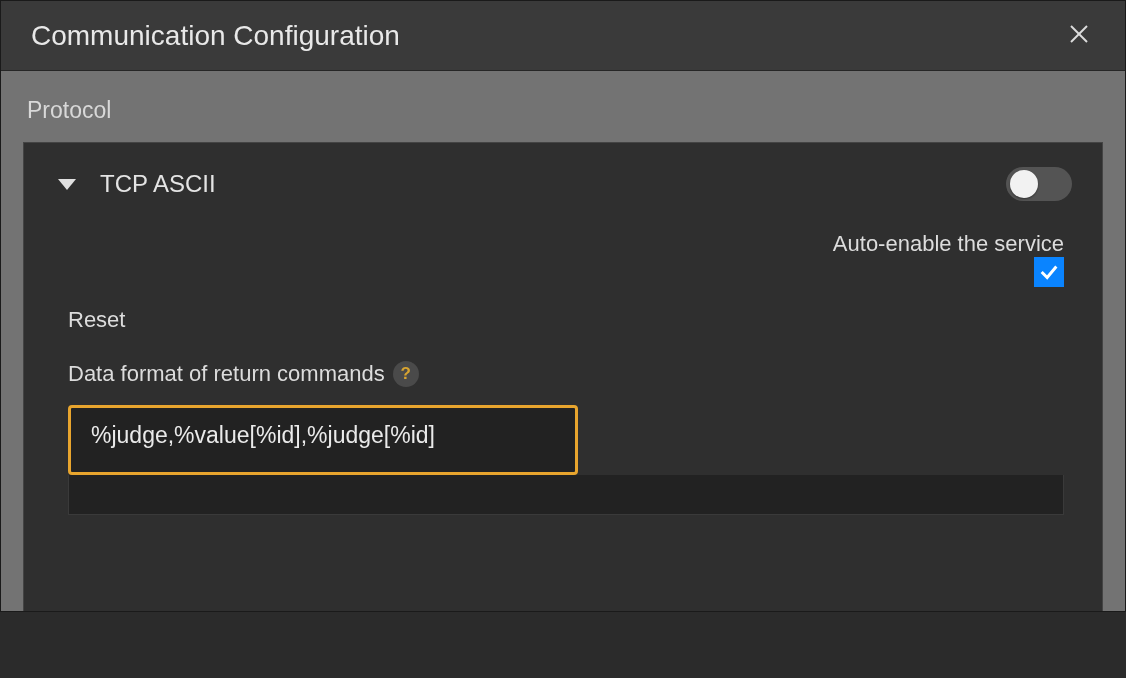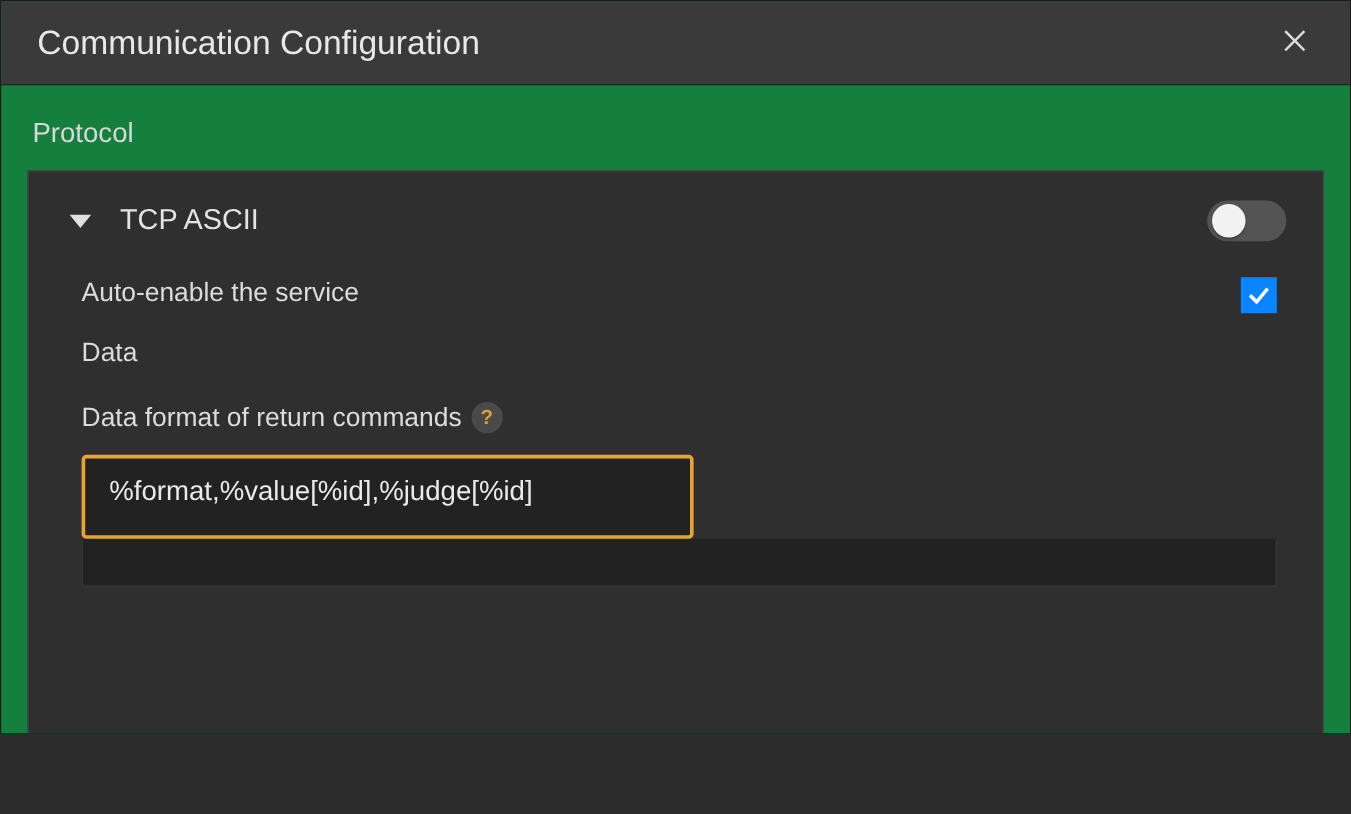--- a/index.html
+++ b/index.html
@@ -9,21 +9,21 @@
     width: 1126px;
     height: 678px;
     background: #2b2b2b;
     font-family: "Segoe UI", Arial, sans-serif;
     color: #e4e4e4;
     overflow: hidden;
   }
   .dialog {
     width: 1126px;
     height: 612px;
-    background: #15803d;
+    background: #737373;
     border: 1px solid #1a1a1a;
     display: flex;
     flex-direction: column;
   }
   .titlebar {
     background: #3a3a3a;
     height: 70px;
     display: flex;
     align-items: center;
     justify-content: space-between;
@@ -97,23 +97,24 @@
     border-radius: 50%;
     background: #f2f2f2;
     box-shadow: 0 1px 2px rgba(0,0,0,0.4);
   }
   .form-area {
     padding-left: 14px;
     padding-right: 8px;
   }
   .row {
     display: flex;
-    align-items: flex-start;
+    align-items: flex-end;
     justify-content: space-between;
     margin-bottom: 20px;
+    flex-direction: column;
   }
   .field-label {
     font-size: 22px;
     color: #dcdcdc;
   }
   .checkbox {
     width: 30px;
     height: 30px;
     background: #0a84ff;
     display: flex;
@@ -263,31 +264,31 @@
 
         <div class="row">
           <div class="field-label">Auto-enable the service</div>
           <div class="checkbox">
             <svg width="22" height="22" viewBox="0 0 24 24">
               <polyline points="4,12 10,18 20,6" fill="none" stroke="#fff" stroke-width="3.2"></polyline>
             </svg>
           </div>
         </div>
 
-        <div class="port-label">Data</div>
+        <div class="port-label">Reset</div>
 
         <div class="row-dataformat-label">
           <div class="left">
             <div class="field-label">Data format of return commands</div>
             <div class="help-icon">?</div>
           </div>
         </div>
 
         <div class="dataformat-box">
-          <div class="content">%format,%value[%id],%judge[%id]</div>
+          <div class="content">%judge,%value[%id],%judge[%id]</div>
         </div>
         <div class="textbox-below"></div>
 
       </div>
 
     </div>
 
   </div>
 
 </div>

